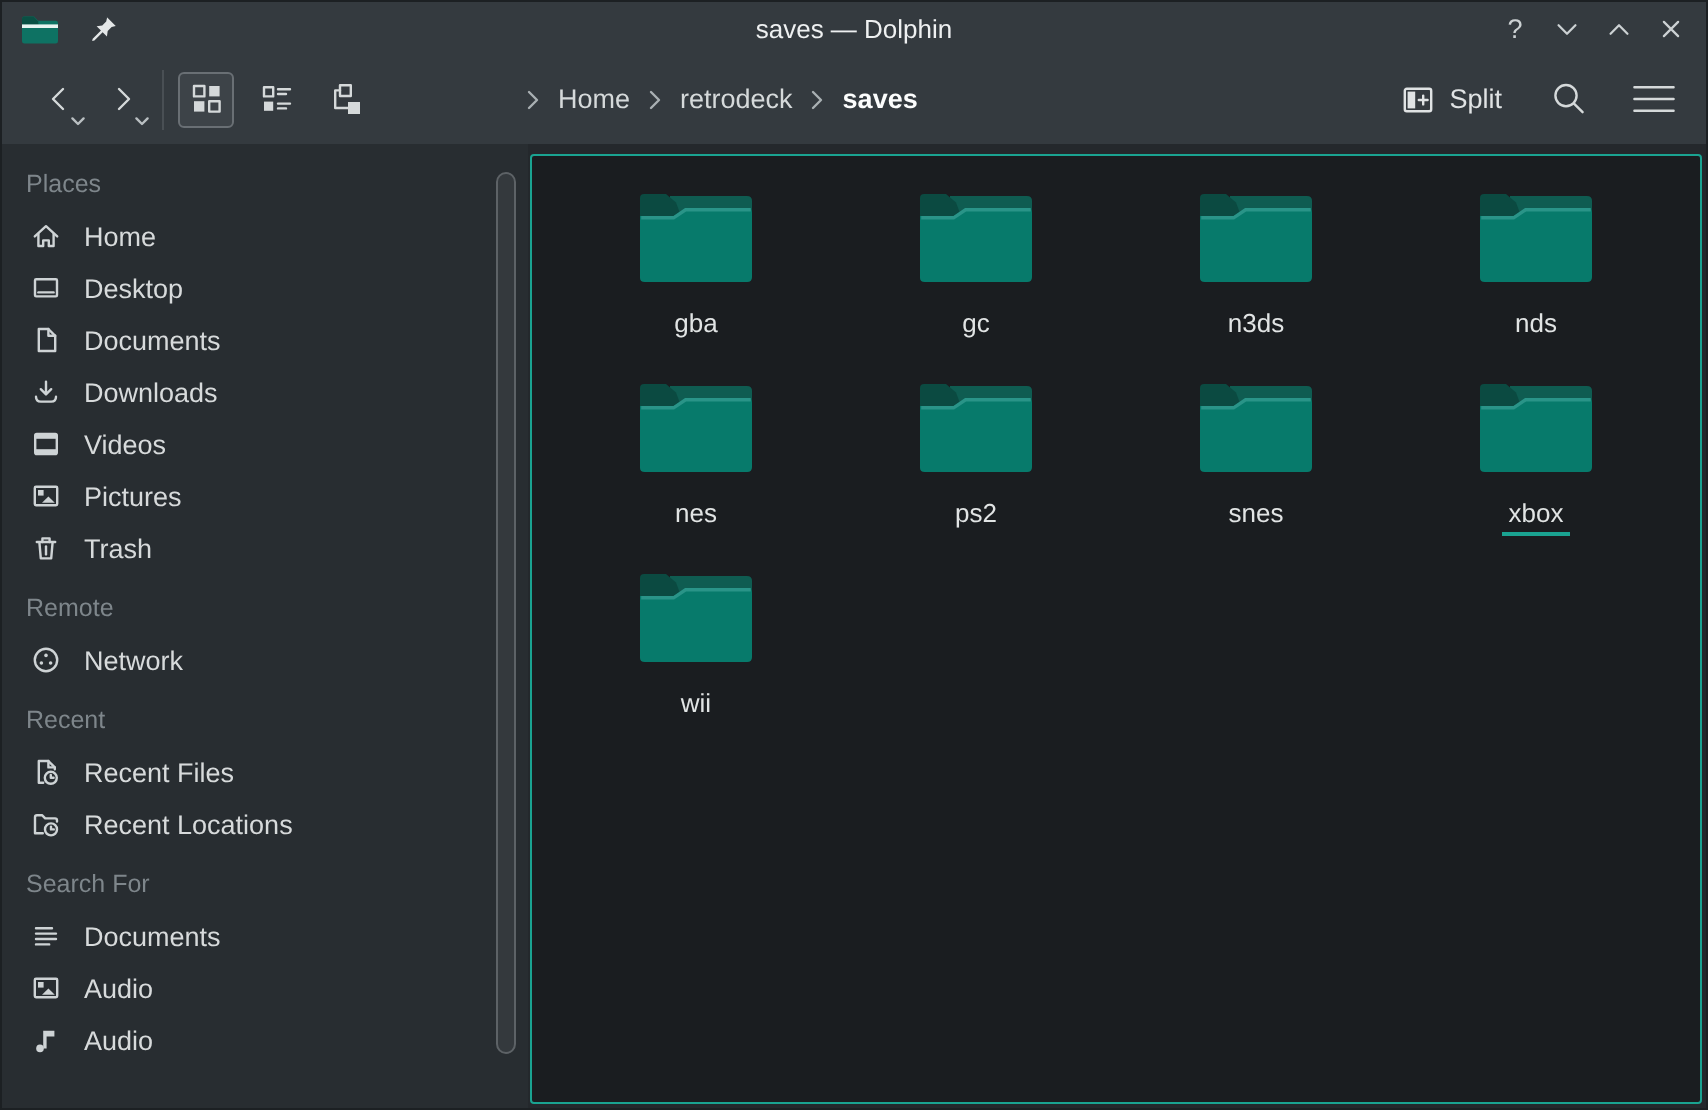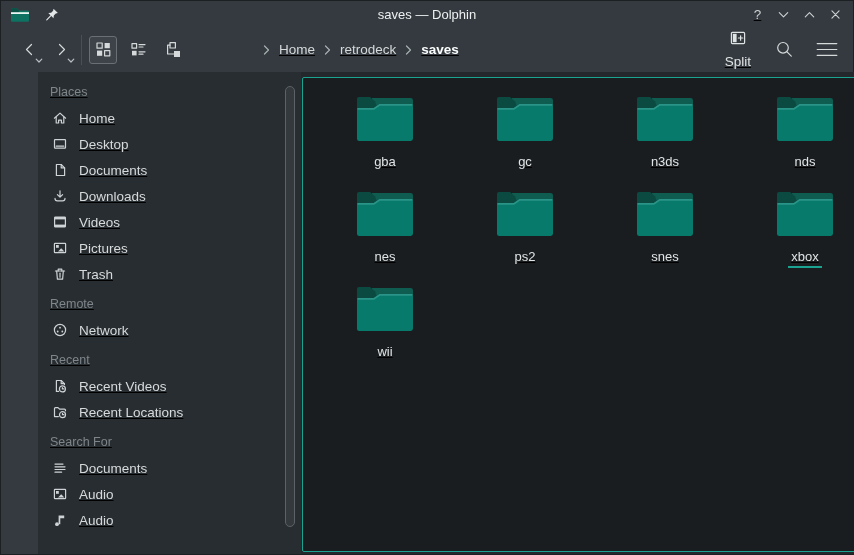--- a/index.html
+++ b/index.html
@@ -8,21 +8,20 @@
     width:854px; height:555px; overflow:hidden;
     background:#15181a;
     font-family:"Liberation Sans","DejaVu Sans",sans-serif;
     -webkit-font-smoothing:antialiased;
   }
   .window {
     width:854px; height:555px;
     display:flex; flex-direction:column;
     background:#343a3f;
     border:1px solid #1c2023;
-    text-decoration:underline;
   }
   
   .titlebar {
     flex:0 0 26px; height:26px;
     position:relative;
     display:flex; align-items:center;
     padding:0 9px;
   }
   .titlebar-title {
     position:absolute; left:0; right:0; top:0; bottom:0;
@@ -51,26 +50,26 @@
   .view-btn {
     width:28px; height:28px; margin-right:7px;
     display:flex; align-items:center; justify-content:center;
     border:1px solid transparent; border-radius:3px;
   }
   .view-btn.selected { border-color:#696f74; background:#3d4348; }
   .breadcrumb { display:flex; align-items:center; gap:8px; margin-left:68px; font-size:13.5px; color:#d5d9da; }
   .crumb { white-space:nowrap; }
   .crumb.current { font-weight:bold; color:#fcfdfd; }
   .crumb-sep { width:9px; height:12px; display:flex; color:#a9b0b3; }
-  .split-btn { margin-left:auto; display:flex; align-items:center; gap:8px; font-size:13.5px; color:#e0e3e4;flex-direction:column; }
+  .split-btn { margin-left:auto; display:flex; align-items:center; gap:8px; font-size:13.5px; color:#e0e3e4; }
   .split-btn .icon16 { width:16px; height:16px; }
   .search-btn { margin-left:24px; width:19px; height:19px; display:flex; }
   .menu-btn { margin-left:22px; margin-right:3px; width:22px; height:17px; display:flex; }
   
-  .content { flex:1 1 auto; min-height:0; display:flex; background:#0ea5e9;margin-left:37px; }
+  .content { flex:1 1 auto; min-height:0; display:flex; background:#0ea5e9; }
   .sidebar {
     flex:0 0 263px; width:263px;
     background:#282d31;
     position:relative; overflow:hidden;
     padding-top:7px;
   }
   .section-header {
     height:26px; margin-top:4px;
     display:flex; align-items:center;
     padding-left:12px;
@@ -343,21 +342,21 @@
           <div class="section-header">Recent</div>
           <div class="side-row">
             <span class="side-icon">
               <svg viewBox="0 0 16 16" fill="none" stroke="currentColor" stroke-width="1.2" stroke-linecap="round" stroke-linejoin="round">
                 <path d="M6.6 13.4 H4.4 V2.5 H9.2 L12.4 5.7 V6.6"></path>
                 <path d="M9.2 2.5 V5.7 H12.4"></path>
                 <circle cx="10.4" cy="10.9" r="3"></circle>
                 <path d="M10.4 9.5 V10.9 H11.8"></path>
               </svg>
             </span>
-            <span>Recent Videos</span>
+            <span>Recent Files</span>
           </div>
           <div class="side-row">
             <span class="side-icon">
               <svg viewBox="0 0 16 16" fill="none" stroke="currentColor" stroke-width="1.2" stroke-linecap="round" stroke-linejoin="round">
                 <path d="M6.4 12.6 H2.5 V4.6 Q2.5 3.6 3.5 3.6 H6 L7.6 5.2 H12.5 Q13.5 5.2 13.5 6.2 V6.8"></path>
                 <circle cx="10.5" cy="10.7" r="3"></circle>
                 <path d="M10.5 9.3 V10.7 H11.9"></path>
               </svg>
             </span>
             <span>Recent Locations</span>

